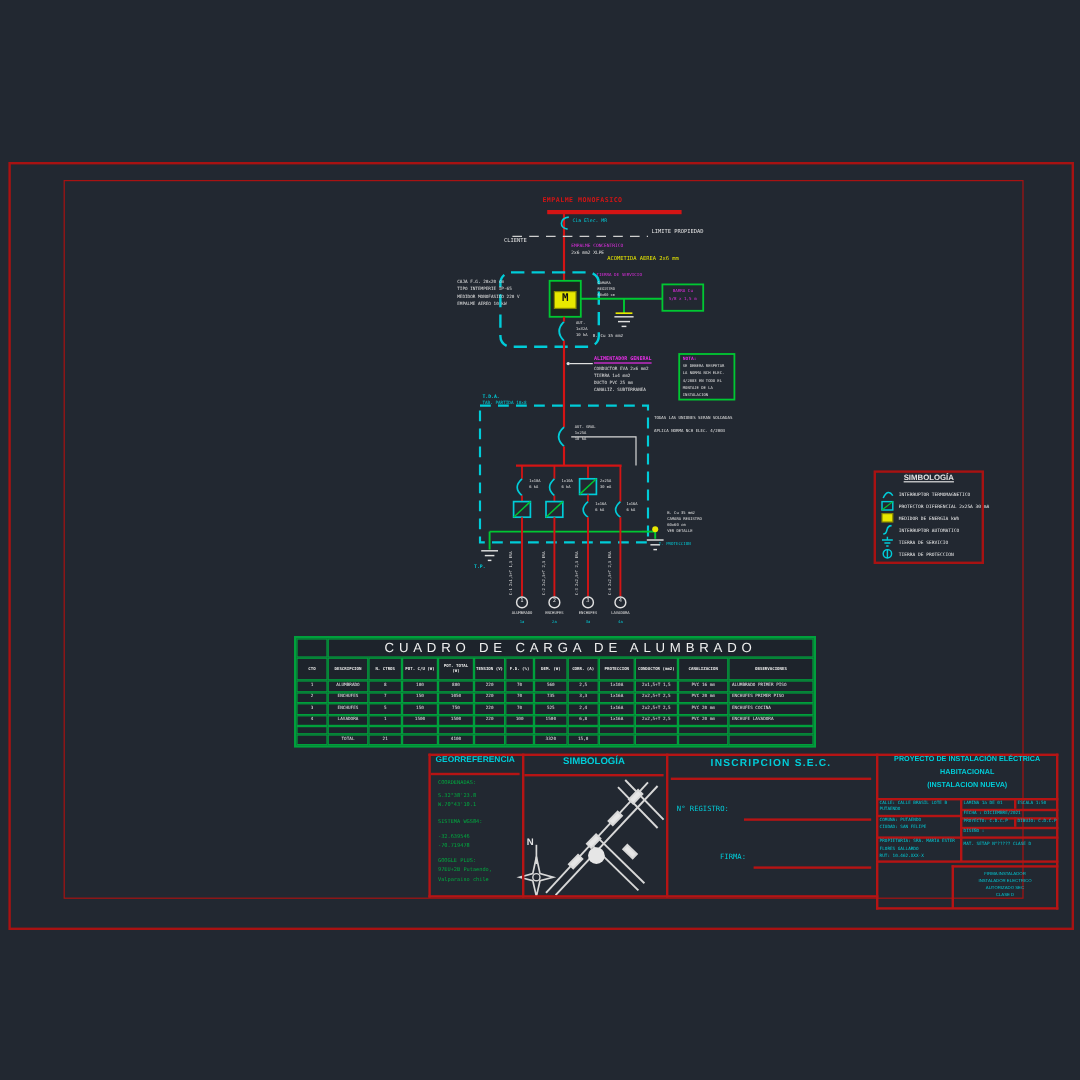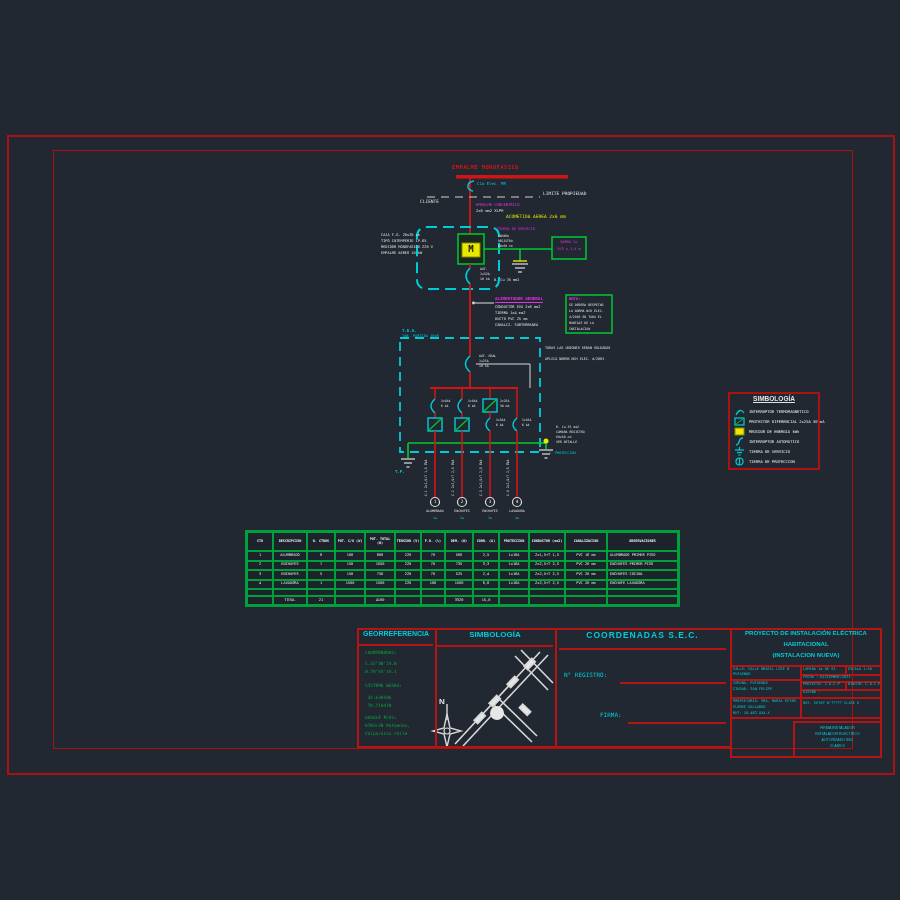--- a/index.html
+++ b/index.html
@@ -205,20 +205,24 @@
   <div class="t cw" style="left:420px;top:510px;width:30px;text-align:center;font-size:3.2px;">ALUMBRADO</div>
   <div class="t cw" style="left:447px;top:510px;width:30px;text-align:center;font-size:3.2px;">ENCHUFES</div>
   <div class="t cw" style="left:475px;top:510px;width:30px;text-align:center;font-size:3.2px;">ENCHUFES</div>
   <div class="t cw" style="left:502px;top:510px;width:30px;text-align:center;font-size:3.2px;">LAVADORA</div>
   <div class="t cc" style="left:430px;top:517px;width:10px;text-align:center;font-size:3.2px;">1a</div>
   <div class="t cc" style="left:457px;top:517px;width:10px;text-align:center;font-size:3.2px;">2a</div>
   <div class="t cc" style="left:485px;top:517px;width:10px;text-align:center;font-size:3.2px;">3a</div>
   <div class="t cc" style="left:512px;top:517px;width:10px;text-align:center;font-size:3.2px;">4a</div>
 
   <div id="load-table">
+      <div class="tr" style="height: 16px;">
+        <div class="tc" style="width: 26px;"></div>
+        <div class="tc title" style="width: 405px;">CUADRO  DE  CARGA  DE  ALUMBRADO</div>
+      </div>
       <div class="tr" style="height: 19px;">
         <div class="tc th" style="width: 26px;">CTO</div>
         <div class="tc th" style="width: 34px;">DESCRIPCION</div>
         <div class="tc th" style="width: 28px;">N. CTROS</div>
         <div class="tc th" style="width: 30px;">POT. C/U (W)</div>
         <div class="tc th" style="width: 30px;">POT. TOTAL (W)</div>
         <div class="tc th" style="width: 26px;">TENSION (V)</div>
         <div class="tc th" style="width: 24px;">F.D. (%)</div>
         <div class="tc th" style="width: 28px;">DEM. (W)</div>
         <div class="tc th" style="width: 26px;">CORR. (A)</div>
@@ -382,21 +386,21 @@
   <div class="t cg" style="left:365px;top:696px;font-size:4.4px;">-32.639546</div>
   <div class="t cg" style="left:365px;top:704px;font-size:4.4px;">-70.719478</div>
   <div class="t cg" style="left:365px;top:716px;font-size:4.4px;">GOOGLE PLUS:</div>
   <div class="t cg" style="left:365px;top:724px;font-size:4.4px;">97EU+2B Putaendo,</div>
   <div class="t cg" style="left:365px;top:732px;font-size:4.4px;">Valparaiso chile</div>
 
   <div class="band-title cc b" style="left:435px;top:630px;width:120px;font-size:8px;">SIMBOLOGÍA</div>
   <div class="rl" style="left:437px;top:645px;width:116px;height:1.5px;"></div>
   <div class="t cw b" style="left:439px;top:698px;font-size:8px;font-family:'Liberation Sans',sans-serif;">N</div>
 
-  <div class="band-title cc b" style="left:555px;top:630px;width:175px;font-size:8.5px;letter-spacing:1px;">COORDENADAS  S.E.C.</div>
+  <div class="band-title cc b" style="left:555px;top:630px;width:175px;font-size:8.5px;letter-spacing:1px;">INSCRIPCION  S.E.C.</div>
   <div class="rl" style="left:559px;top:648px;width:167px;height:1.8px;"></div>
   <div class="t cc" style="left:564px;top:672px;font-size:6px;">N° REGISTRO:</div>
   <div class="rl" style="left:620px;top:682px;width:106px;height:1.5px;"></div>
   <div class="t cc" style="left:600px;top:712px;font-size:6px;">FIRMA:</div>
   <div class="rl" style="left:628px;top:722px;width:98px;height:1.5px;"></div>
 
   <div class="band-title cc b" style="left:732px;top:630px;width:148px;font-size:6px;">PROYECTO  DE  INSTALACIÓN  ELÉCTRICA</div>
   <div class="band-title cc b" style="left:732px;top:641px;width:148px;font-size:6px;">HABITACIONAL</div>
   <div class="band-title cc b" style="left:732px;top:652px;width:148px;font-size:6px;">(INSTALACION  NUEVA)</div>
   <div class="rl" style="left:730px;top:665px;width:152px;height:1.5px;"></div>

